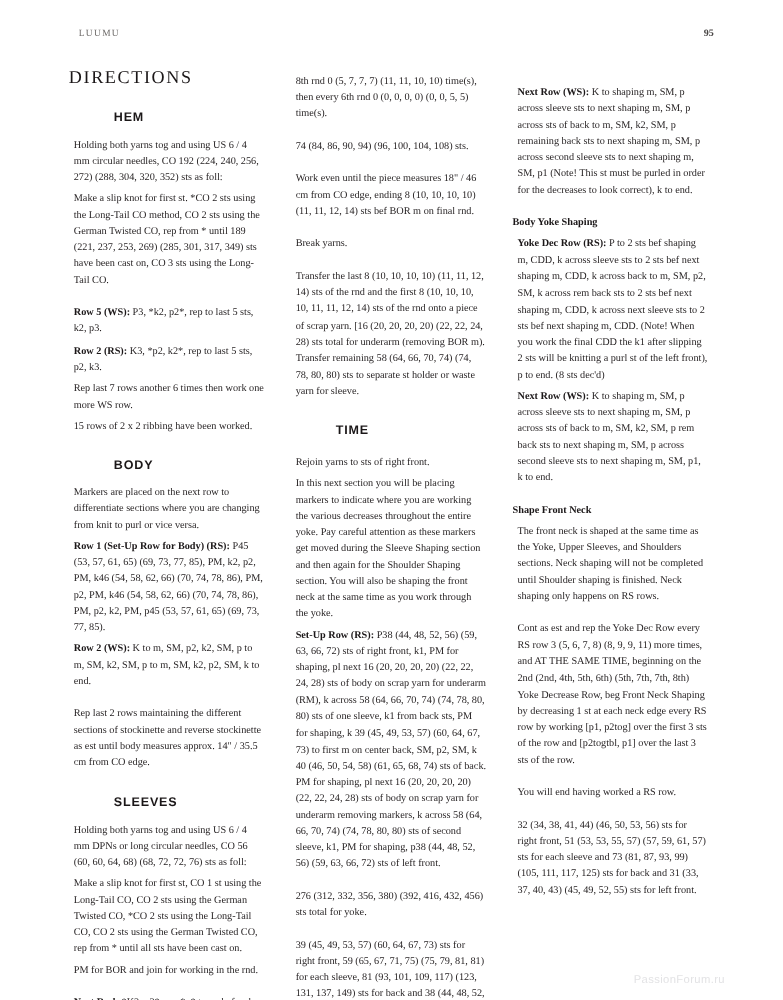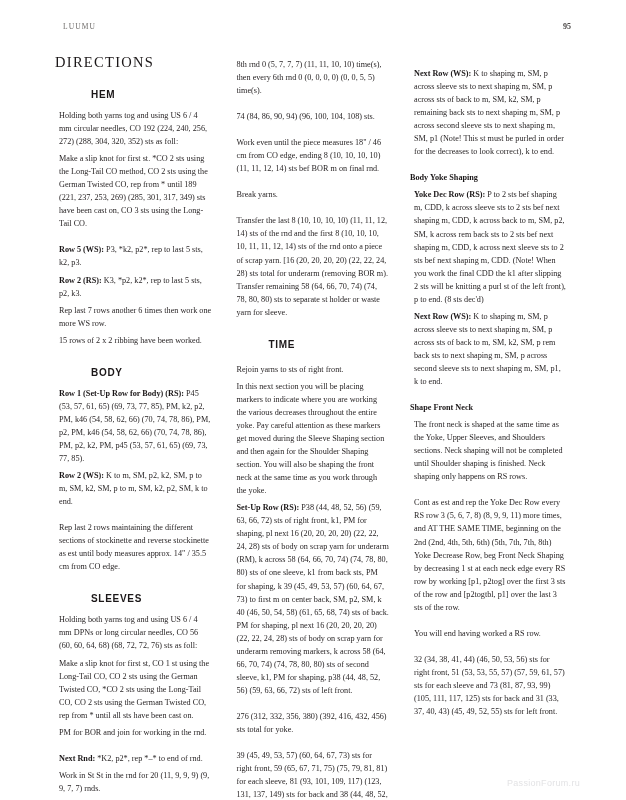--- a/index.html
+++ b/index.html
@@ -133,20 +133,21 @@
       <div class="col">
         <h1 class="doc-title">DIRECTIONS</h1>
         <h2 class="sec-head">HEM</h2>
         <p class="para">Holding both yarns tog and using US 6 / 4 mm circular needles, CO 192 (224, 240, 256, 272) (288, 304, 320, 352) sts as foll:</p>
         <p class="para">Make a slip knot for first st. *CO 2 sts using the Long-Tail CO method, CO 2 sts using the German Twisted CO, rep from * until 189 (221, 237, 253, 269) (285, 301, 317, 349) sts have been cast on, CO 3 sts using the Long-Tail CO.</p>
         <p class="para gap"><strong>Row 5 (WS):</strong> P3, *k2, p2*, rep to last 5 sts, k2, p3.</p>
         <p class="para"><strong>Row 2 (RS):</strong> K3, *p2, k2*, rep to last 5 sts, p2, k3.</p>
         <p class="para">Rep last 7 rows another 6 times then work one more WS row.</p>
         <p class="para">15 rows of 2 x 2 ribbing have been worked.</p>
         <h2 class="sec-head spaced">BODY</h2>
+        <p class="para">Markers are placed on the next row to differentiate sections where you are changing from knit to purl or vice versa.</p>
         <p class="para"><strong>Row 1 (Set-Up Row for Body) (RS):</strong> P45 (53, 57, 61, 65) (69, 73, 77, 85), PM, k2, p2, PM, k46 (54, 58, 62, 66) (70, 74, 78, 86), PM, p2, PM, k46 (54, 58, 62, 66) (70, 74, 78, 86), PM, p2, k2, PM, p45 (53, 57, 61, 65) (69, 73, 77, 85).</p>
         <p class="para"><strong>Row 2 (WS):</strong> K to m, SM, p2, k2, SM, p to m, SM, k2, SM, p to m, SM, k2, p2, SM, k to end.</p>
         <p class="para gap">Rep last 2 rows maintaining the different sections of stockinette and reverse stockinette as est until body measures approx. 14" / 35.5 cm from CO edge.</p>
         <h2 class="sec-head spaced">SLEEVES</h2>
         <p class="para">Holding both yarns tog and using US 6 / 4 mm DPNs or long circular needles, CO 56 (60, 60, 64, 68) (68, 72, 72, 76) sts as foll:</p>
         <p class="para">Make a slip knot for first st, CO 1 st using the Long-Tail CO, CO 2 sts using the German Twisted CO, *CO 2 sts using the Long-Tail CO, CO 2 sts using the German Twisted CO,  rep from * until all sts have been cast on.</p>
         <p class="para">PM for BOR and join for working in the rnd.</p>
         <p class="para gap"><strong>Next Rnd:</strong> *K2, p2*, rep *–* to end of rnd.</p>
         <p class="para">Work in St St in the rnd for 20 (11, 9, 9, 9) (9, 9, 7, 7) rnds.</p>
         <p class="para gap"><strong>Sleeve Inc Rnd:</strong> K2, m1l, k to last 2 sts, m1r, k2. (2 sts inc'd)</p>

